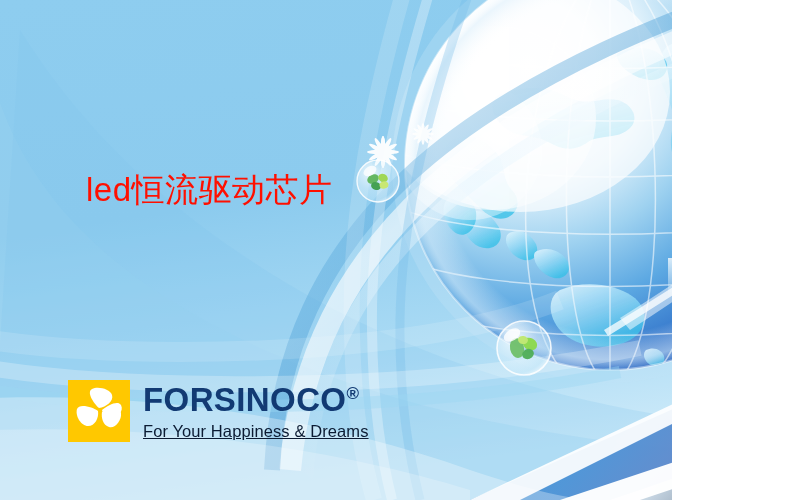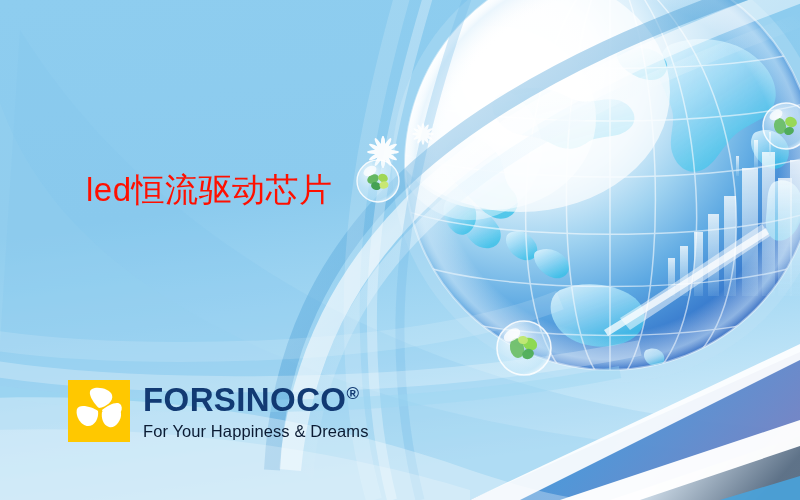--- a/index.html
+++ b/index.html
@@ -6,21 +6,21 @@
     margin: 0;
     padding: 0;
     background: #fff;
   }
   body {
     font-family: "Liberation Sans", sans-serif;
   }
 
   #banner {
     position: relative;
-    width: 800px;
+    width: 672px;
     height: 500px;
     overflow: hidden;
     background: linear-gradient(170deg, #8ECDEF 0%, #8BCBEE 45%, #A8D9F4 78%, #C9E8F8 100%);
   }
 
   #bg-svg { position: absolute; left: 0; top: 0; width: 800px; height: 500px; }
 
   
   #headline {
     position: absolute;
@@ -74,20 +74,21 @@
     vertical-align: super;
     line-height: 1;
   }
   #logo-tagline {
     color: #0B1B33;
     font-size: 16.5px;
     line-height: 1;
     margin-top: 7px;
     letter-spacing: 0.1px;
     white-space: nowrap;
+    text-decoration: underline;
   }
 </style>
 </head>
 <body>
 
 <div id="banner">
 
   <svg id="bg-svg" viewBox="0 0 800 500" preserveAspectRatio="none">
     <defs>
 

